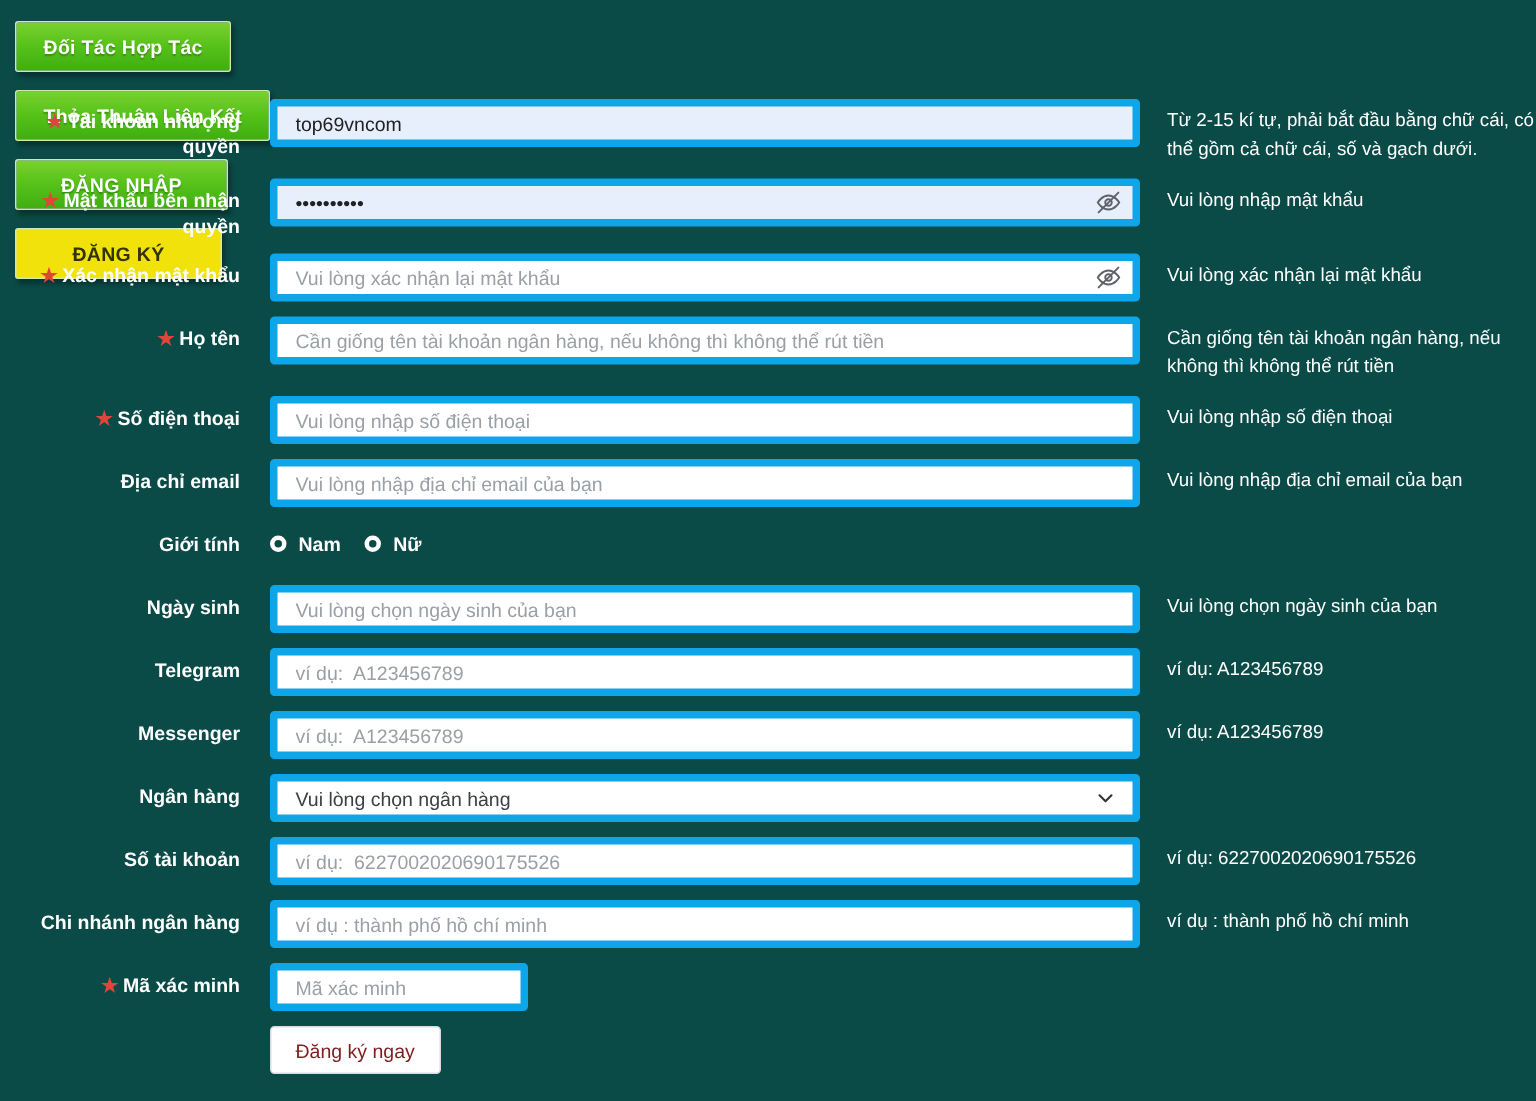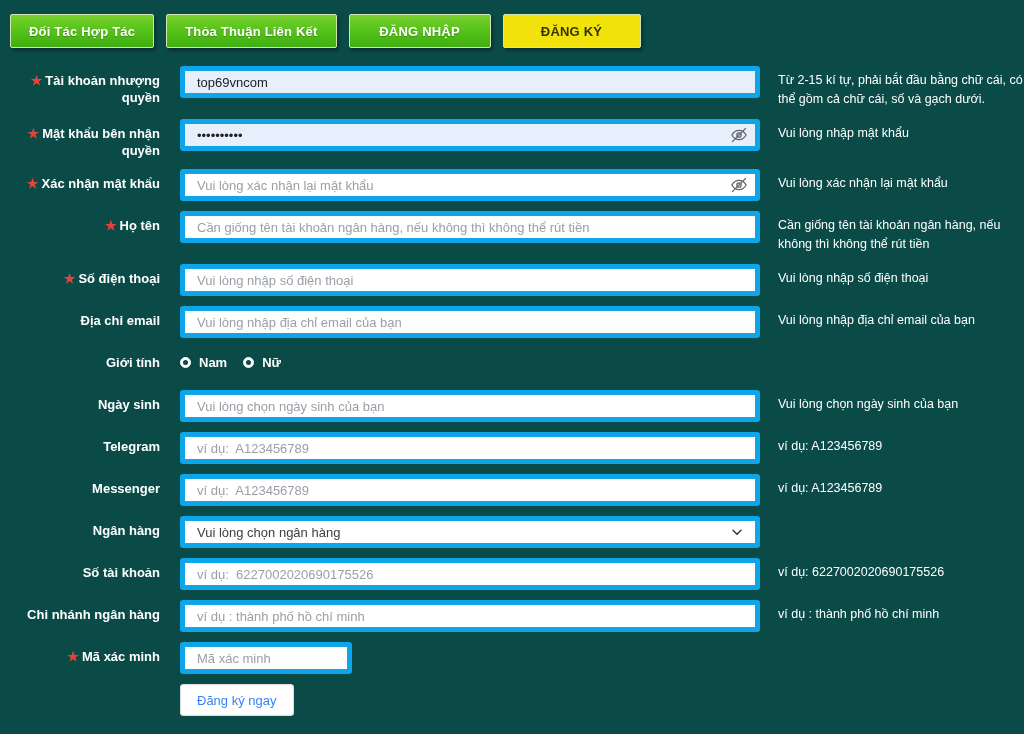--- a/index.html
+++ b/index.html
@@ -16,20 +16,21 @@
   }
 
   
   .navbar {
     position: absolute;
     left: 10px;
     top: 14px;
     display: flex;
     gap: 12px;
     align-items: flex-start;
+    flex-direction: column;
   }
   .nav-btn {
     border: 1px solid #cfe8b0;
     border-radius: 2px;
     padding: 0 18px;
     height: 34px;
     line-height: 34px;
     font-size: 13px;
     font-weight: bold;
     letter-spacing: .2px;
@@ -191,21 +192,21 @@
     font-weight: bold;
   }
 
   .submit-btn {
     background: #ffffff;
     border: 1px solid #d7dbe0;
     border-radius: 3px;
     height: 32px;
     padding: 0 16px;
     font-size: 13px;
-    color: #3b82f6;
+    color: #7f1d1d;
     cursor: pointer;
     font-family: "Liberation Sans", sans-serif;
   }
 </style>
 </head>
 <body>
 
 <div class="navbar">
   <div class="nav-btn green b1">Đối Tác Hợp Tác</div>
   <div class="nav-btn green b2">Thỏa Thuận Liên Kết</div>

